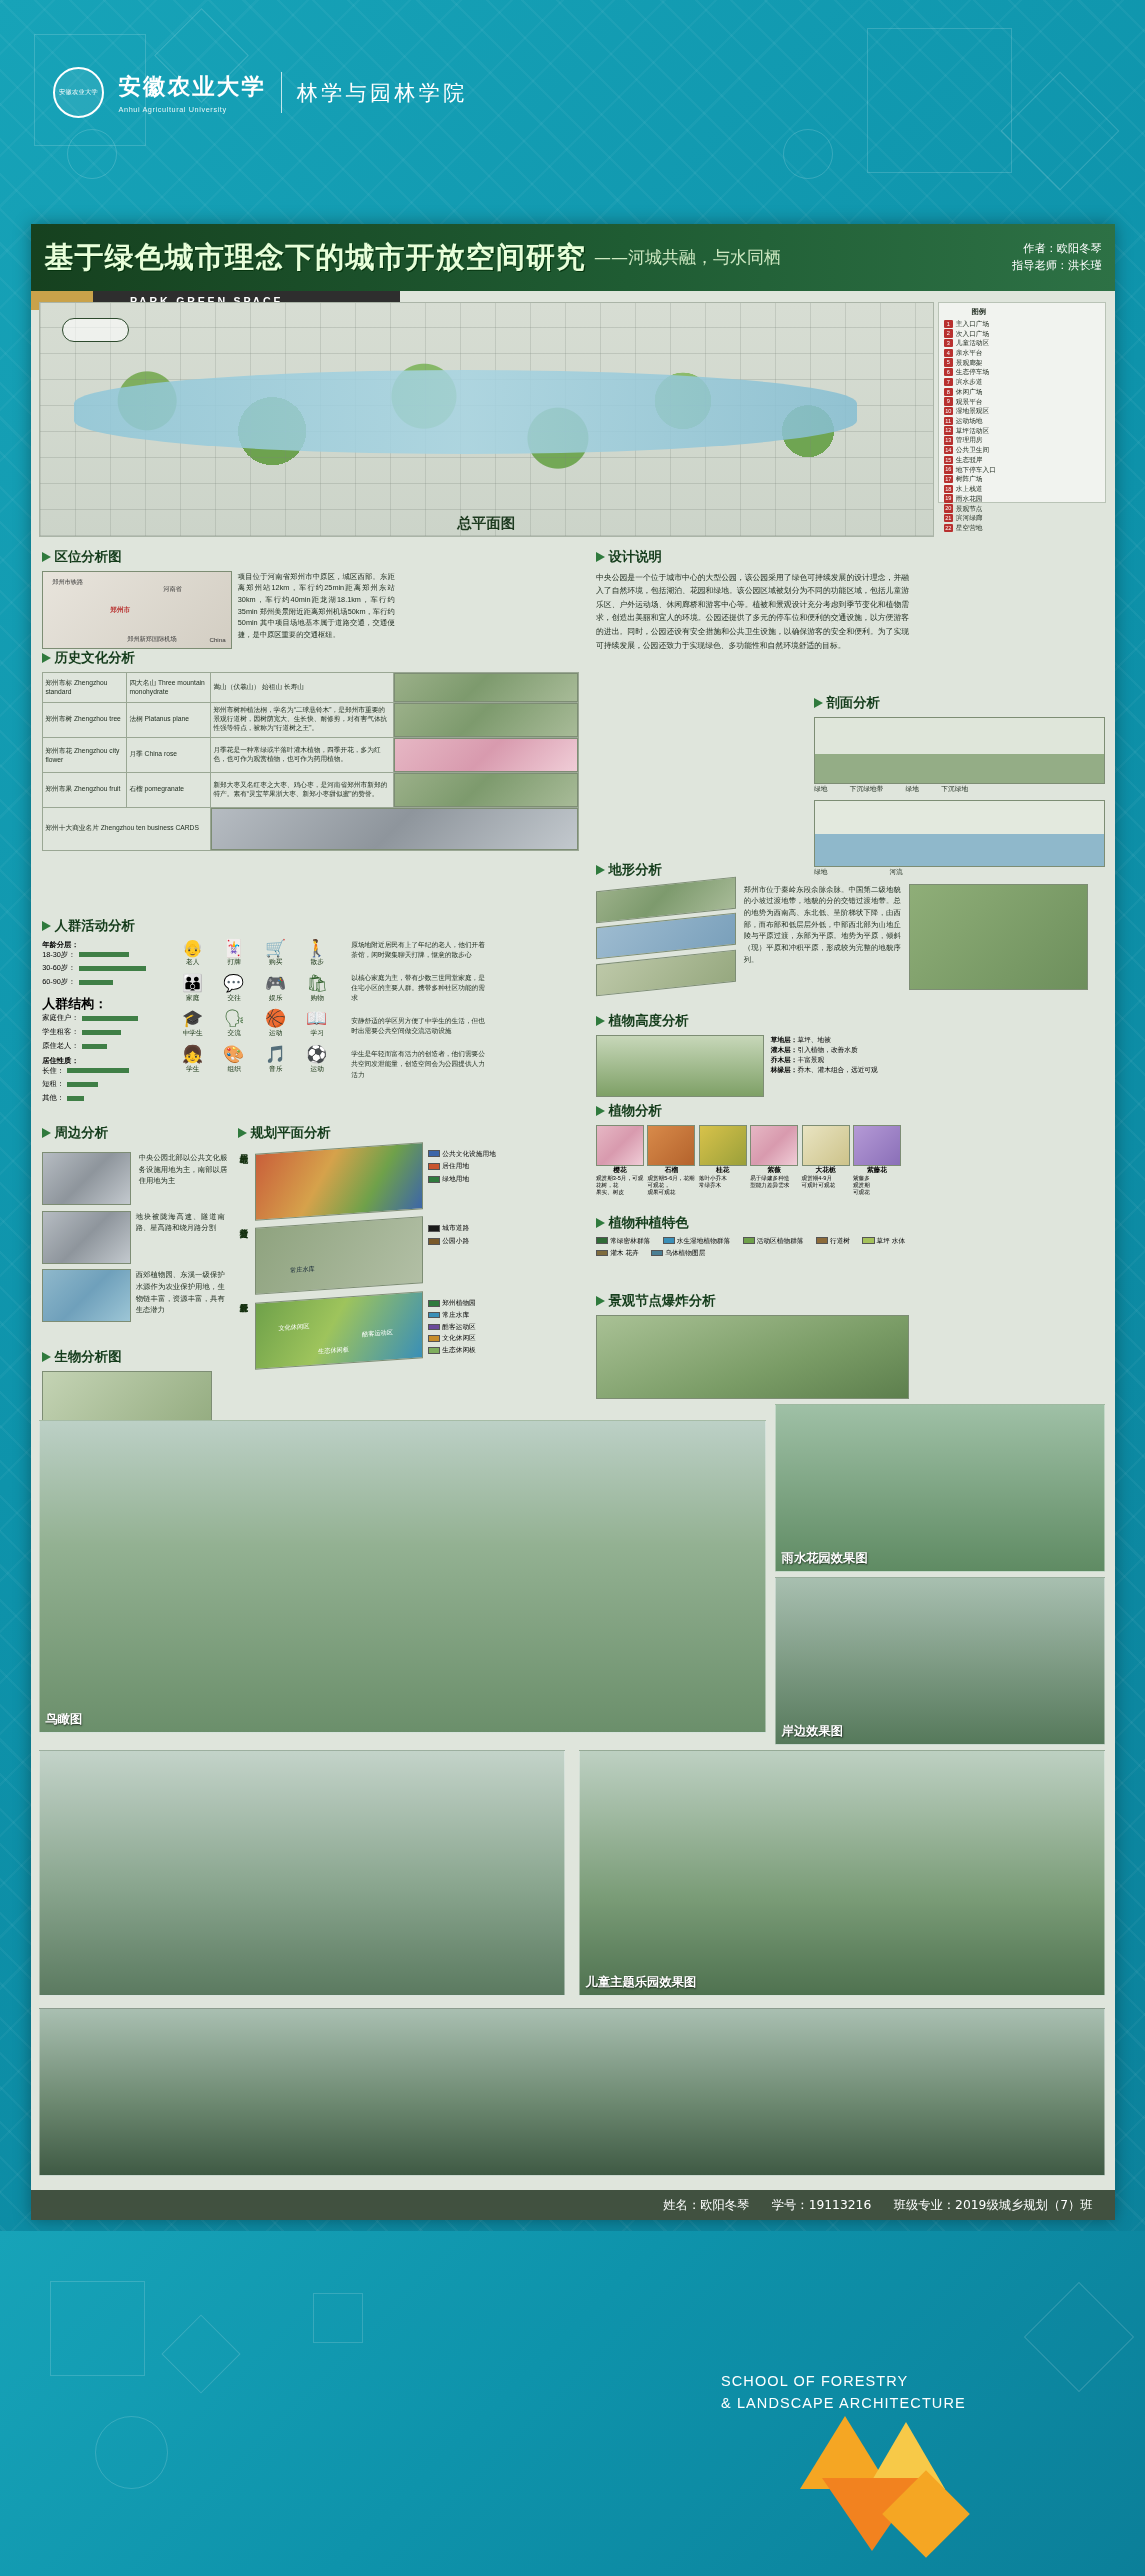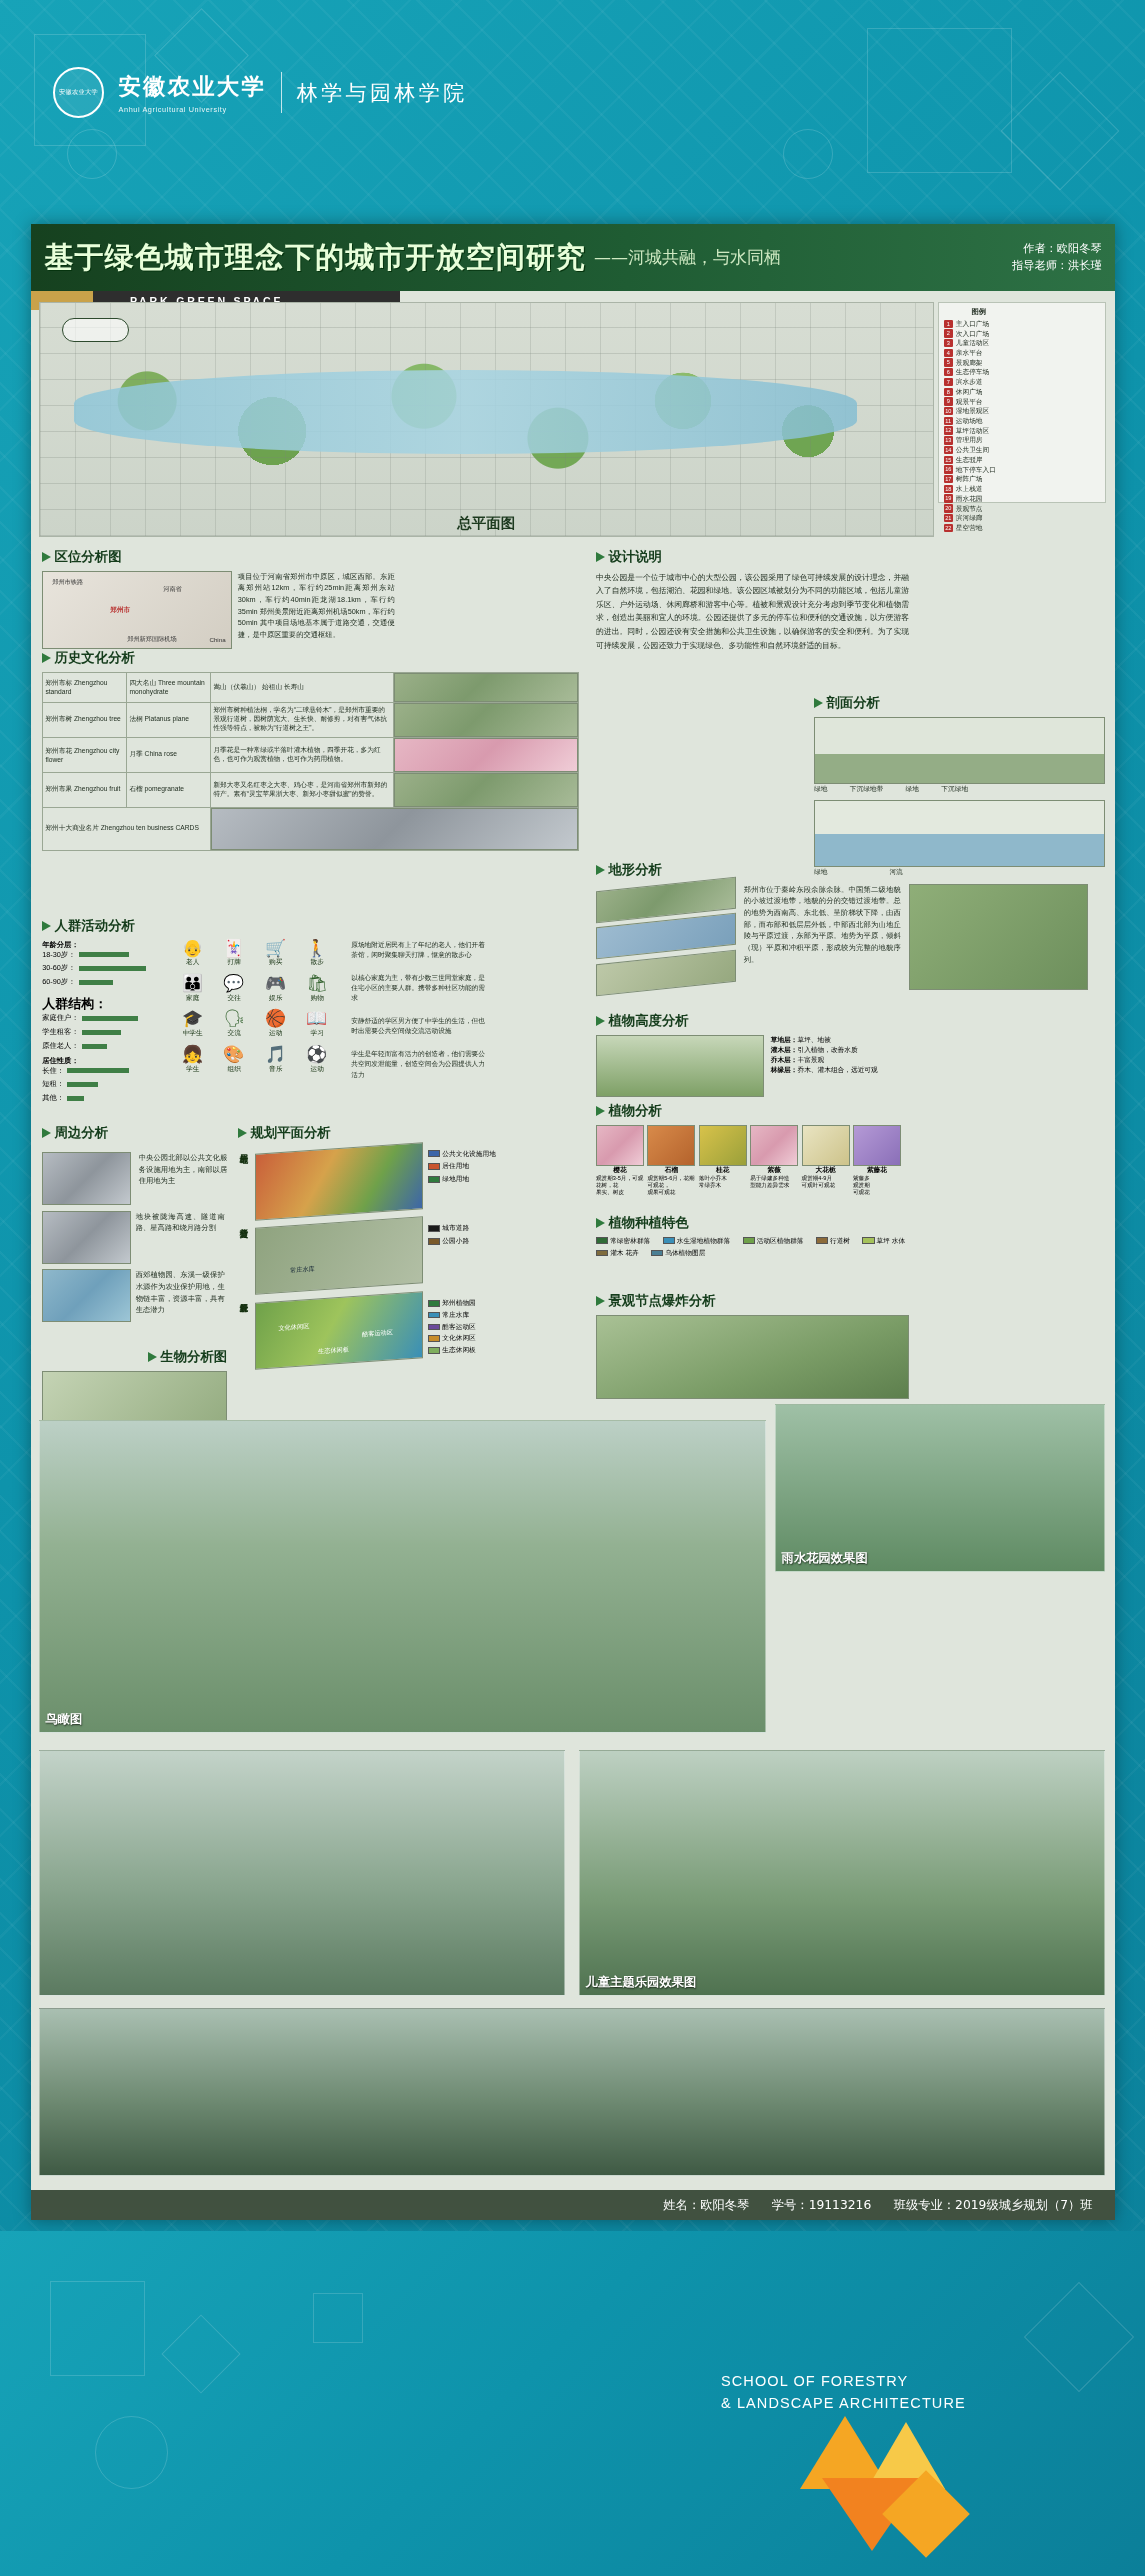--- a/index.html
+++ b/index.html
@@ -690,36 +690,39 @@
       </div>
 
       <div class="panel" style="left:565px; top:1001px; width:313px;">
         <div class="sec-h">
           <span class="tri"></span>
           <span>景观节点爆炸分析</span>
         </div>
         <div class="ph" style="height:84px;margin-top:4.5px;background:linear-gradient(160deg,#a9c195,#7a9c66 60%,#5d7f4d);"></div>
       </div>
 
-      <div class="panel" style="left:11.2px; top:1057px; width:185px;text-align:right;">
+      <div class="panel" style="left:11.2px; top:1057px; width:170px;">
         <div class="sec-h">
           <span class="tri"></span>
           <span>生物分析图</span>
         </div>
         <div class="ph" style="height:62px;margin-top:4.5px;background:linear-gradient(135deg,#c4d3b4,#93ab7f);"></div>
       </div>
 
       <div class="render" style="left:7.8px; top:1129px; width:727px; height:313px;background:linear-gradient(180deg,#bcd0c6 0%,#93b192 40%,#6b8f6b 100%);">
         <div class="rcap">鸟瞰图</div>
       </div>
 
       <div class="render" style="left:744px; top:1113px; width:330px; height:168px;background:linear-gradient(180deg,#9fc0a6,#5f8b63);">
         <div class="rcap">雨水花园效果图</div>
       </div>
 
+      <div class="render" style="left:744px; top:1286px; width:330px; height:168px;background:linear-gradient(180deg,#a8bfb0,#56795b);">
+        <div class="rcap">岸边效果图</div>
+      </div>
 
       <div class="render" style="left:548px; top:1459px; width:526px; height:246px;background:linear-gradient(180deg,#bdd0c2,#7a9c77 60%,#4f7250);">
         <div class="rcap">儿童主题乐园效果图</div>
       </div>
 
       <div class="render" style="left:7.8px; top:1459px; width:526px; height:246px;background:linear-gradient(180deg,#c3d3c9,#8aa68f 55%,#5b7a60);"></div>
 
       <div class="render" style="left:7.8px; top:1717px; width:1066px; height:168px;background:linear-gradient(180deg,#a9bfb1 0%,#6e8a72 55%,#3f5a44 100%);"></div>
 
       <div class="foot-bar">

